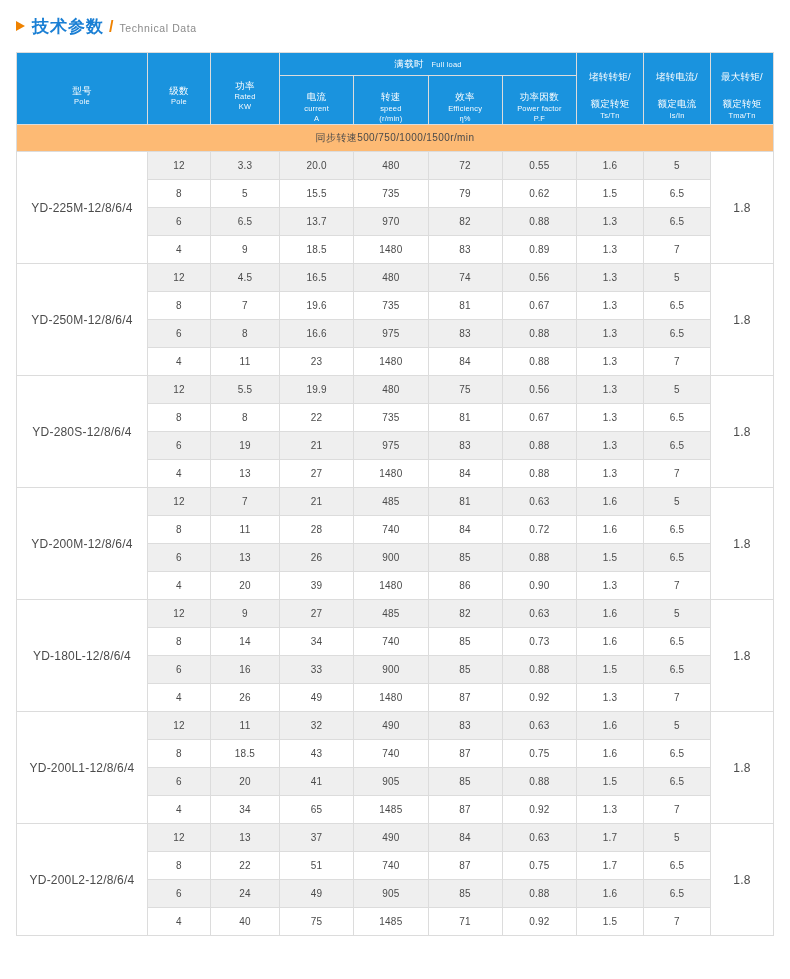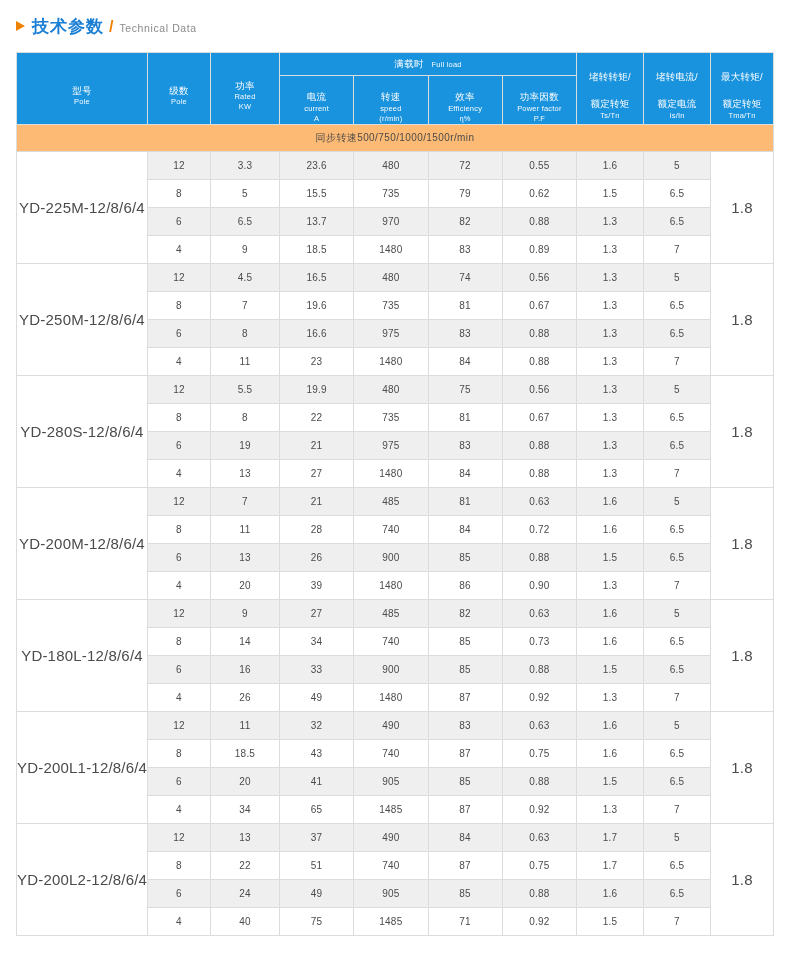--- a/index.html
+++ b/index.html
@@ -142,21 +142,21 @@
   tbody td {
     height: 27px;
     color: #4b4b4b;
     font-size: 10px;
     letter-spacing: 0.2px;
   }
   tr.shade td { background: #efefef; }
   tr.plain td { background: #ffffff; }
   td.type-cell, td.tmax-cell {
     background: #ffffff !important;
-    font-size: 15px;
+    font-size: 12px;
     color: #4b4b4b;
     letter-spacing: 0.2px;
   }
   td.type-cell { white-space: nowrap; }
 </style>
 </head>
 <body>
 
 <div class="page">
 
@@ -242,21 +242,21 @@
         </tr>
       </thead>
       <tbody id="tbody">
         <tr>
           <td class="sync-band" colspan="10">同步转速500/750/1000/1500r/min</td>
         </tr>
       <tr class="shade">
             <td class="type-cell" rowspan="4">YD-225M-12/8/6/4</td>
             <td>12</td>
             <td>3.3</td>
-            <td>23.6</td>
+            <td>20.0</td>
             <td>480</td>
             <td>72</td>
             <td>0.55</td>
             <td>1.6</td>
             <td>5</td>
             <td class="tmax-cell" rowspan="4">1.8</td>
           </tr>
           <tr class="plain">
             <td>8</td>
             <td>5</td>

